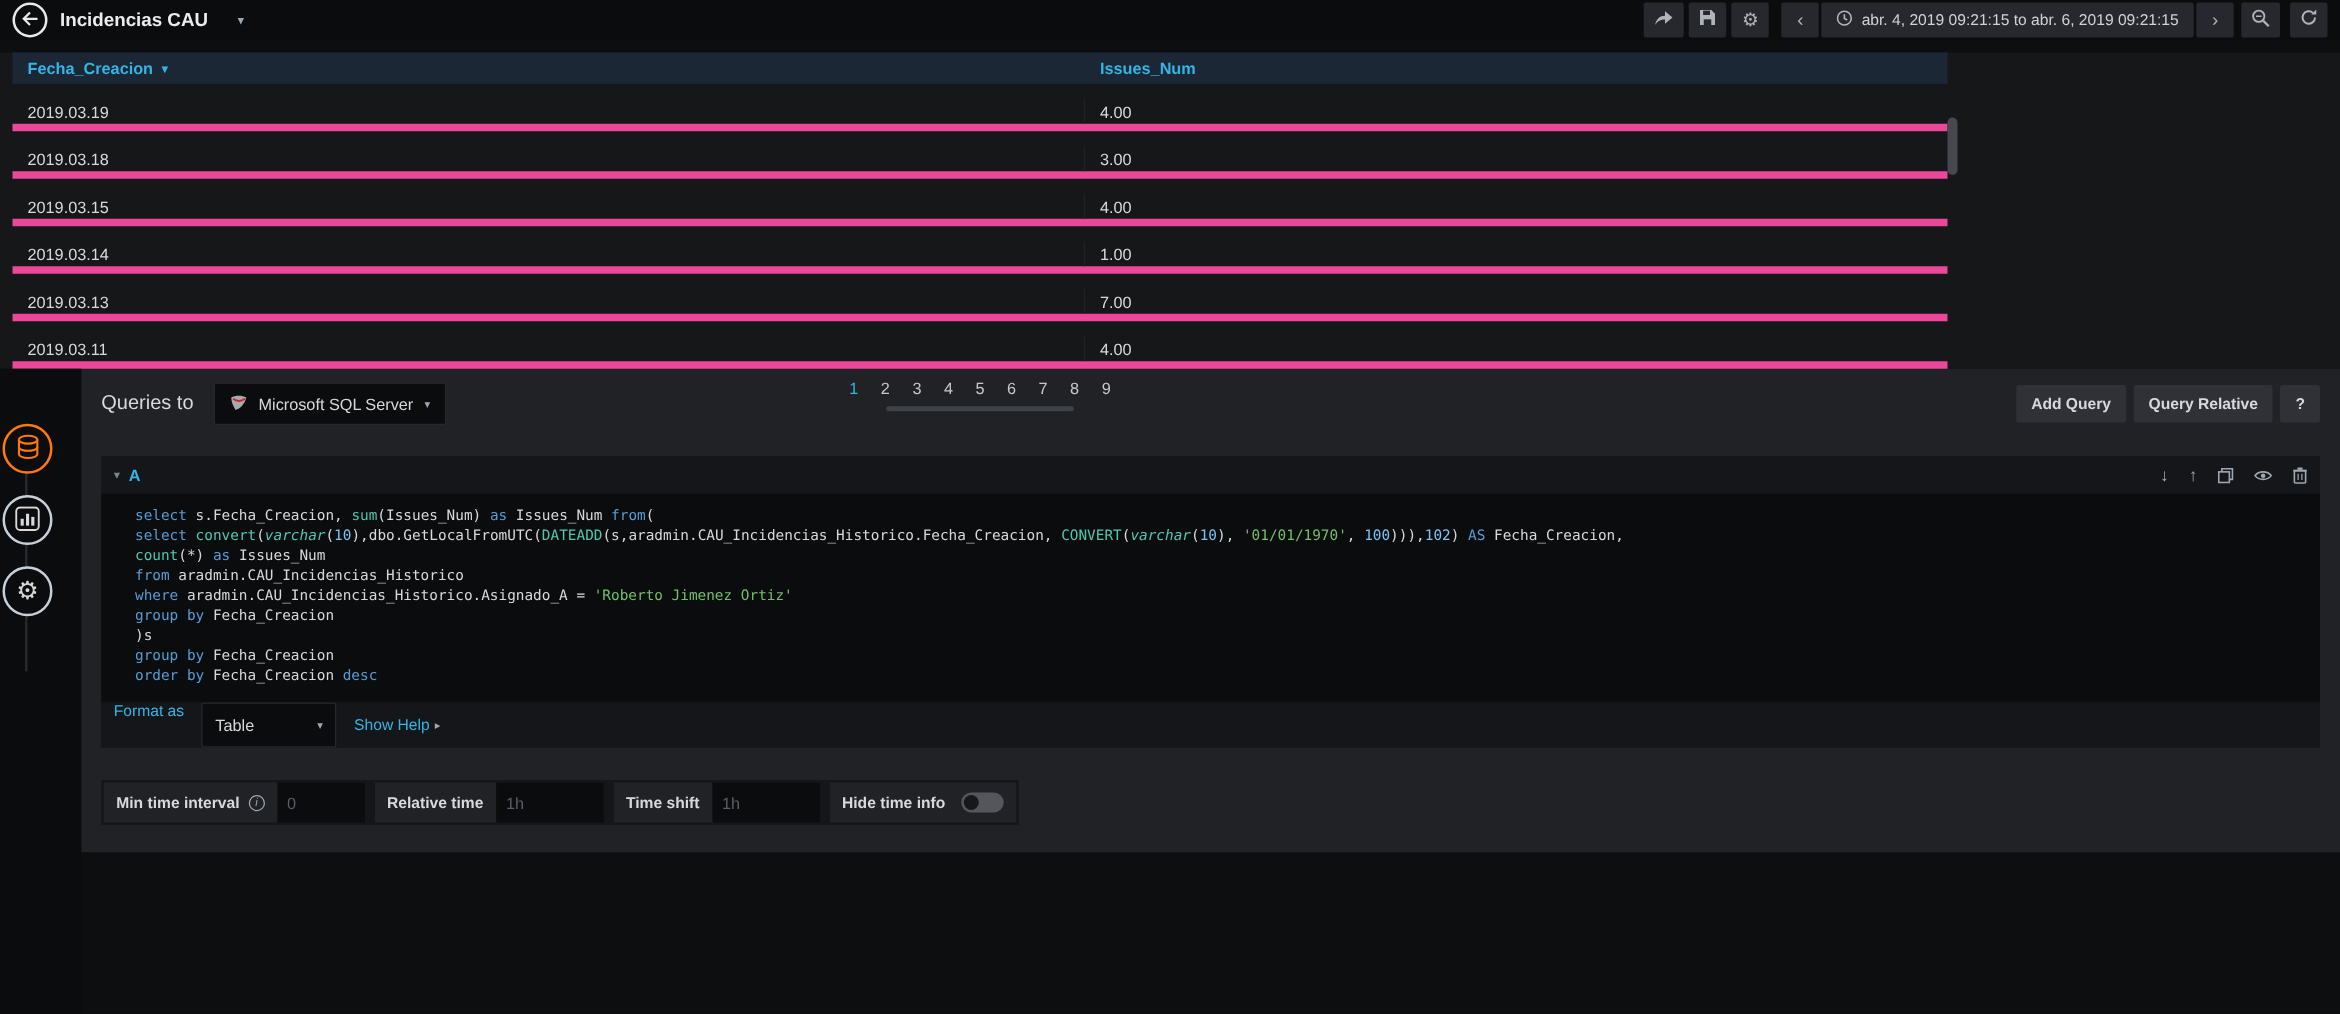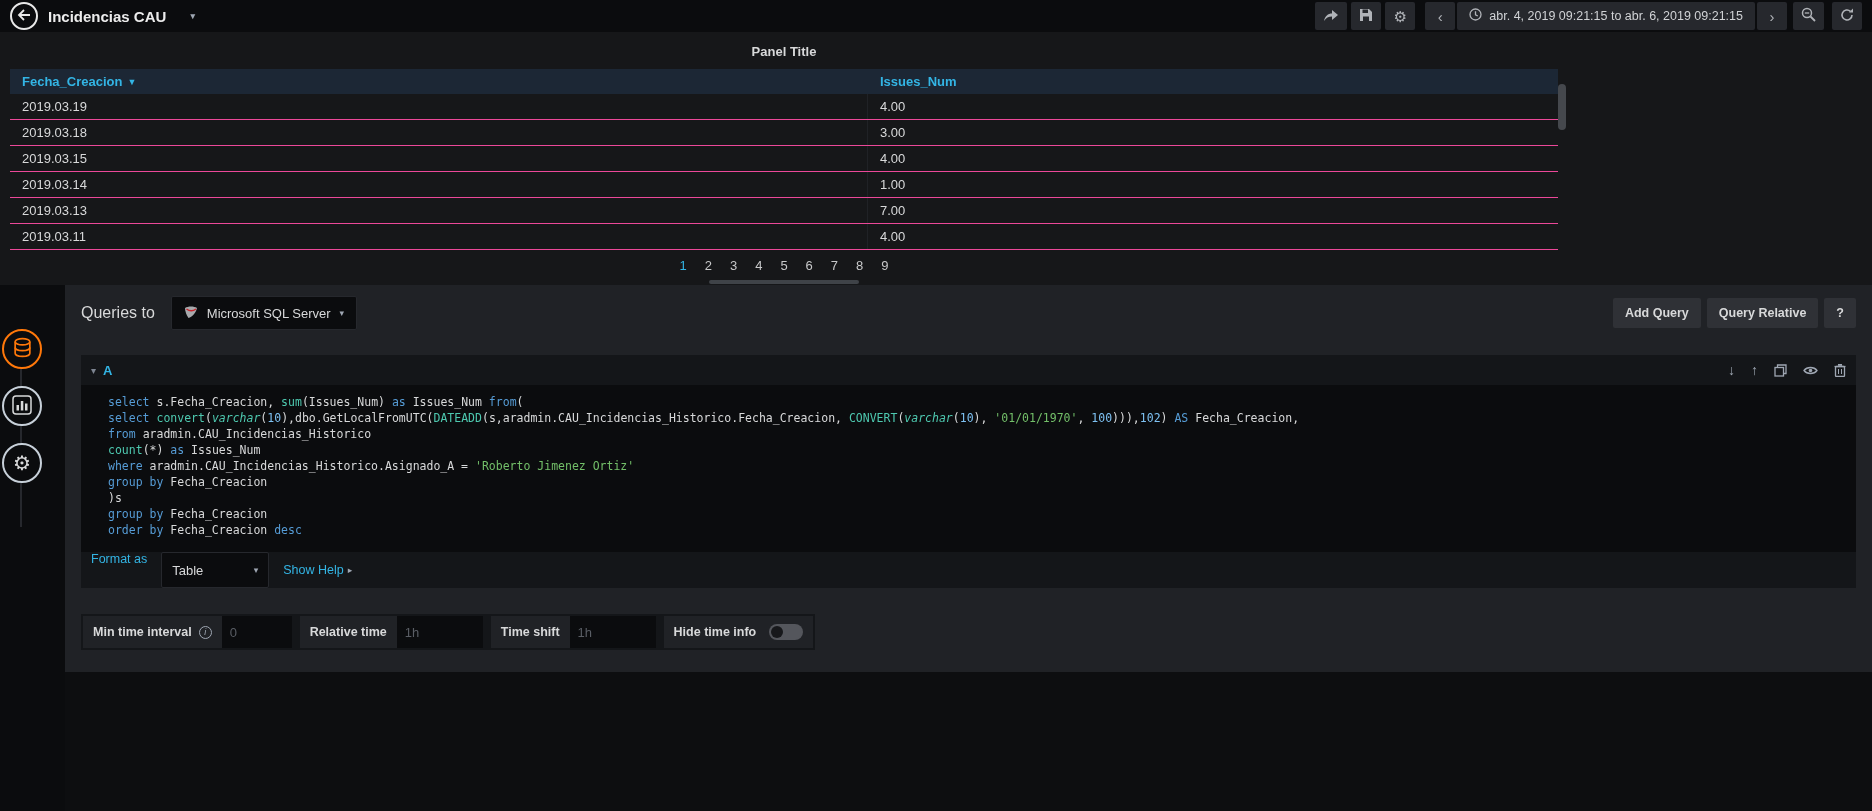--- a/index.html
+++ b/index.html
@@ -20,21 +20,21 @@
   
   .dashboard { height:253px; background:#161719; position:relative; }
   .panel-head { width:1568px; text-align:center; padding-top:12px; }
   .panel-title { font-size:13px; font-weight:700; color:#d8d9da; display:inline-block; cursor:pointer; }
   .gtable { margin:10px 0 0 10px; width:1548px; }
   .thead { display:flex; height:25px; background:#1c2735; align-items:center; }
   .th { color:#33b5e5; font-weight:700; padding-left:12px; display:flex; align-items:center; gap:5px; cursor:pointer; height:100%; }
   .c0 { width:858px; }
   .c1 { flex:1; }
   .sort-caret { font-size:9px; color:#33b5e5; }
-  .trow { display:flex; height:26px; align-items:center; border-bottom:1px solid #ec4899; }
+  .trow { display:flex; height:26px; align-items:center; border-bottom:6px solid #ec4899;margin-top:12px; }
   .cell { padding-left:12px; height:100%; display:flex; align-items:center; color:#d8d9da; }
   .trow .c0 { border-right:1px solid #202226; }
   .pagination { width:1548px; margin:8px 0 0 10px; display:flex; justify-content:center; gap:18px; }
   .page { color:#c7c8c9; cursor:pointer; }
   .page.active { color:#33b5e5; }
   .hscroll-thumb { width:150px; height:4px; border-radius:2px; background:#3f4348; margin:7px 0 0 709px; cursor:pointer; }
   .vscroll-thumb { position:absolute; left:1558px; top:52px; width:8px; height:46px; background:#45484d; border-radius:4px; cursor:pointer; }
 
   
   .editor { display:flex; height:526px; }
@@ -152,23 +152,20 @@
         <svg width="14" height="14" viewBox="0 0 14 14">
             <path d="M12 7 a5 5 0 1 1 -1.6 -3.7" fill="none" stroke="#b0b3b8" stroke-width="1.6"></path>
             <path d="M13 0.5 v4 h-4 z" fill="#b0b3b8"></path>
           </svg>
       </span>
     </div>
   </div>
 </header>
 
 <section class="dashboard">
-  <div class="panel-head">
-    <span class="panel-title">Panel Title</span>
-  </div>
   <div class="gtable">
     <div class="thead">
       <div class="th c0">
         <span>Fecha_Creacion</span>
         <span class="sort-caret">▼</span>
       </div>
       <div class="th c1">
         <span>Issues_Num</span>
       </div>
     </div>
@@ -288,22 +285,22 @@
                   <rect x="4" y="1" width="4" height="1.8" fill="#9fa7b3"></rect>
                   <line x1="4.5" y1="6" x2="4.5" y2="11" stroke="#9fa7b3" stroke-width="1"></line>
                   <line x1="7.5" y1="6" x2="7.5" y2="11" stroke="#9fa7b3" stroke-width="1"></line>
                 </svg>
             </span>
           </div>
         </div>
         <div class="code">
             <div class="code-line"><span class="tok-k">select</span><span class="tok-p"> s.Fecha_Creacion, </span><span class="tok-f">sum</span><span class="tok-p">(Issues_Num) </span><span class="tok-k">as</span><span class="tok-p"> Issues_Num </span><span class="tok-k">from</span><span class="tok-p">(</span></div>
             <div class="code-line"><span class="tok-k">select</span><span class="tok-p"> </span><span class="tok-f">convert</span><span class="tok-p">(</span><span class="tok-t">varchar</span><span class="tok-p">(</span><span class="tok-n">10</span><span class="tok-p">),dbo.GetLocalFromUTC(</span><span class="tok-f">DATEADD</span><span class="tok-p">(s,aradmin.CAU_Incidencias_Historico.Fecha_Creacion, </span><span class="tok-f">CONVERT</span><span class="tok-p">(</span><span class="tok-t">varchar</span><span class="tok-p">(</span><span class="tok-n">10</span><span class="tok-p">), </span><span class="tok-s">'01/01/1970'</span><span class="tok-p">, </span><span class="tok-n">100</span><span class="tok-p">))),</span><span class="tok-n">102</span><span class="tok-p">) </span><span class="tok-k">AS</span><span class="tok-p"> Fecha_Creacion,</span></div>
+            <div class="code-line"><span class="tok-f">count</span><span class="tok-p">(*) </span><span class="tok-k">as</span><span class="tok-p"> Issues_Num</span></div>
             <div class="code-line"><span class="tok-k">from</span><span class="tok-p"> aradmin.CAU_Incidencias_Historico</span></div>
-            <div class="code-line"><span class="tok-f">count</span><span class="tok-p">(*) </span><span class="tok-k">as</span><span class="tok-p"> Issues_Num</span></div>
             <div class="code-line"><span class="tok-k">where</span><span class="tok-p"> aradmin.CAU_Incidencias_Historico.Asignado_A = </span><span class="tok-s">'Roberto Jimenez Ortiz'</span></div>
             <div class="code-line"><span class="tok-k">group by</span><span class="tok-p"> Fecha_Creacion</span></div>
             <div class="code-line"><span class="tok-p">)s</span></div>
             <div class="code-line"><span class="tok-k">group by</span><span class="tok-p"> Fecha_Creacion</span></div>
             <div class="code-line"><span class="tok-k">order by</span><span class="tok-p"> Fecha_Creacion </span><span class="tok-k">desc</span></div>
           </div>
         <div class="format-row">
           <span class="format-label">Format as</span>
           <div class="mini-select">
             <span>Table</span>

